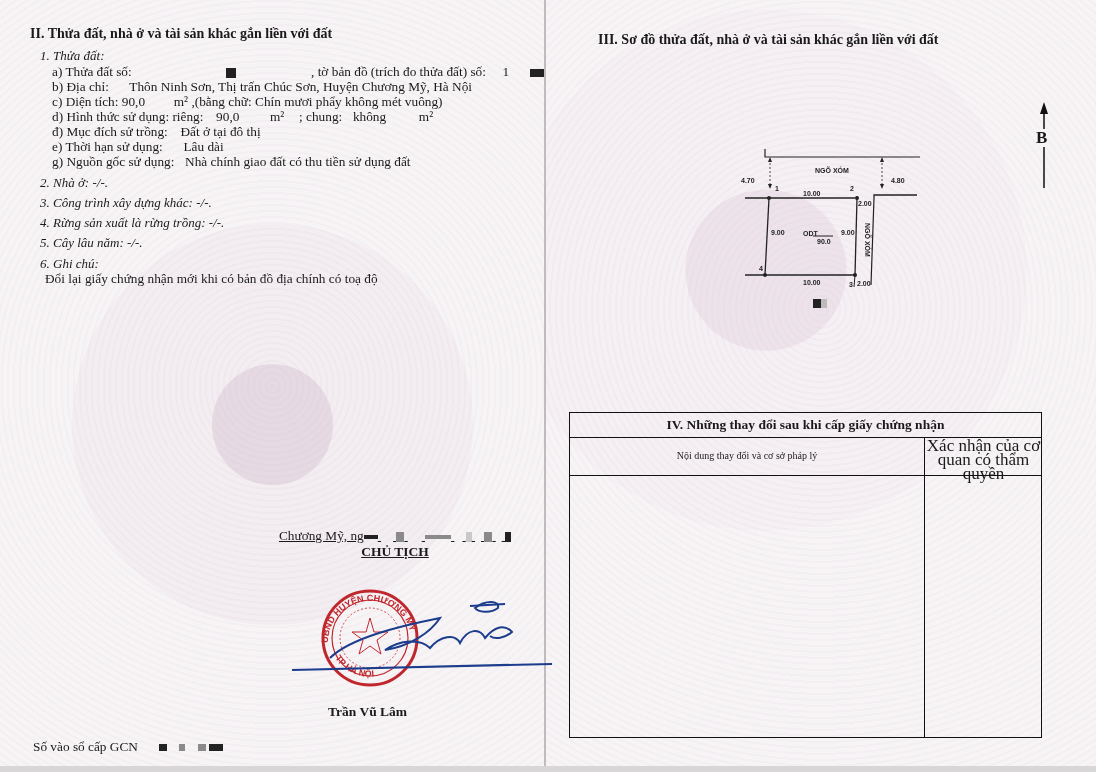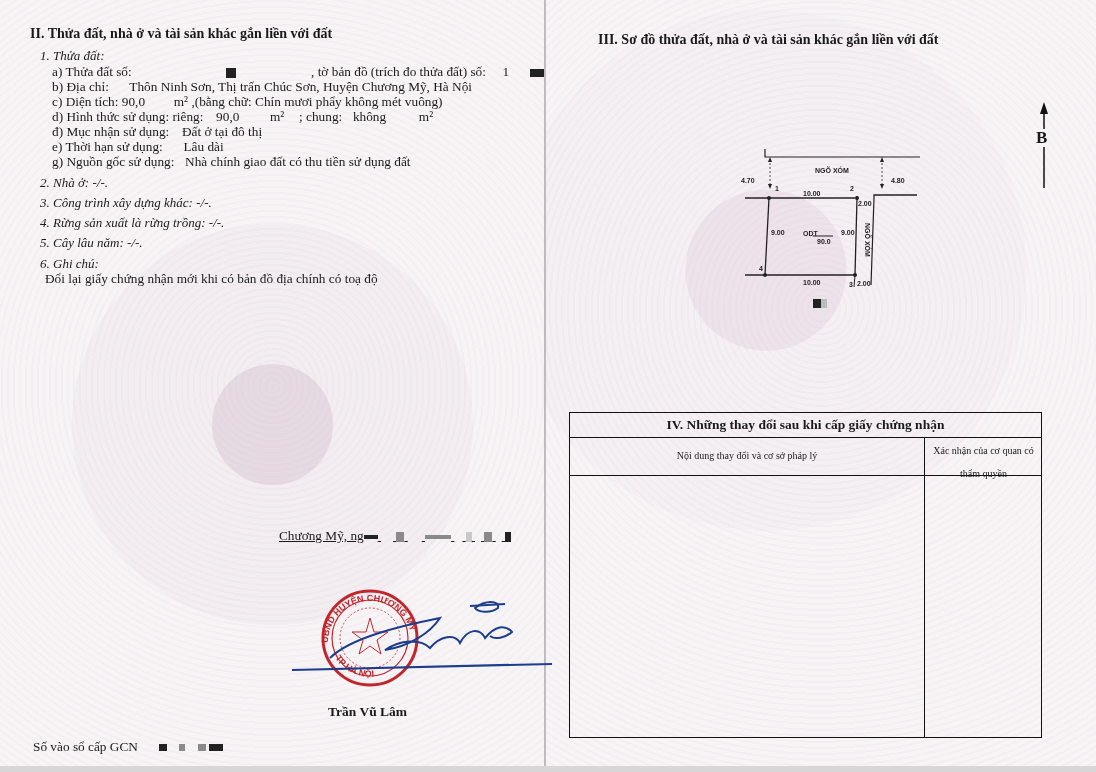--- a/index.html
+++ b/index.html
@@ -33,21 +33,21 @@
 
   
   .diag-text { font-family:"Liberation Sans","DejaVu Sans",sans-serif; font-size:7px; font-weight:bold; fill:#222; }
 
   
   .changes-table { position:absolute; left:569px; top:412px; width:473px; height:326px; border:1.5px solid #111; box-sizing:border-box; }
   .changes-title { position:absolute; left:0; right:0; top:0; height:24px; border-bottom:1.5px solid #111; text-align:center; font-weight:bold; font-size:13.5px; line-height:24px; }
   .col-divider { position:absolute; left:354px; top:24px; bottom:0; width:0; border-left:1.5px solid #111; }
   .header-row-bottom { position:absolute; left:0; right:0; top:62px; border-top:1.5px solid #111; }
   .col-head-left { position:absolute; left:0; width:354px; top:24px; height:38px; text-align:center; font-size:10px; line-height:38px; }
-  .col-head-right { position:absolute; left:356px; right:0; top:26px; height:36px; text-align:center; font-size:10px; line-height:23px; white-space:normal; }
+  .col-head-right { position:absolute; left:356px; right:0; top:26px; height:36px; text-align:center; font-size:17px; line-height:14px; white-space:normal; }
 
   .sig-block { position:absolute; left:230px; top:528px; width:330px; text-align:center;text-decoration:underline; }
   .sig-date { font-size:13.3px; }
   .sig-org { font-weight:bold; font-size:13.5px; margin-top:2px; }
   .sig-title { font-weight:bold; font-size:13.5px; }
   .signer { position:absolute; left:328px; top:704px; font-weight:bold; font-size:13.5px; }
 </style>
 </head>
 <body>
 
@@ -92,21 +92,21 @@
   <span>m²</span>
   <span style="display:inline-block;width:8px;"></span>
   <span>; chung:</span>
   <span style="display:inline-block;width:4px;"></span>
   <span>không</span>
   <span style="display:inline-block;width:26px;"></span>
   <span>m²</span>
 </div>
 
 <div class="abs line" style="left:52px;top:124px;">
-  <span>đ) Mục nhận sử dụng:</span>
+  <span>đ) Mục đích sử trồng:</span>
   <span style="display:inline-block;width:6px;"></span>
   <span>Đất ở tại đô thị</span>
 </div>
 
 <div class="abs line" style="left:52px;top:139px;">
   <span>e) Thời hạn sử dụng:</span>
   <span style="display:inline-block;width:14px;"></span>
   <span>Lâu dài</span>
 </div>
 
@@ -142,20 +142,21 @@
     <span class="redact grey" style="width:8px;"></span>
     <span style="display:inline-block;width:14px;"></span>
     <span class="redact grey" style="width:26px;height:4px;"></span>
     <span style="display:inline-block;width:8px;"></span>
     <span class="redact light" style="width:6px;"></span>
     <span style="display:inline-block;width:6px;"></span>
     <span class="redact grey" style="width:8px;"></span>
     <span style="display:inline-block;width:6px;"></span>
     <span class="redact" style="width:6px;"></span>
   </div>
+  <div class="sig-title">CHỦ TỊCH</div>
 </div>
 
 <svg class="abs" style="left:290px;top:588px;" width="270" height="110" viewBox="0 0 270 110">
   <g>
     <circle cx="80" cy="50" r="47" fill="none" stroke="#c0272d" stroke-width="3"></circle>
     <circle cx="80" cy="50" r="38" fill="none" stroke="#c0272d" stroke-width="1.2"></circle>
     <circle cx="80" cy="50" r="30" fill="none" stroke="#c0272d" stroke-width="0.8" stroke-dasharray="2 2"></circle>
     <defs>
       <path id="stampArcTop" d="M 38 55 A 42 42 0 0 1 122 55"></path>
       <path id="stampArcBot" d="M 45 70 A 42 42 0 0 0 115 70"></path>

